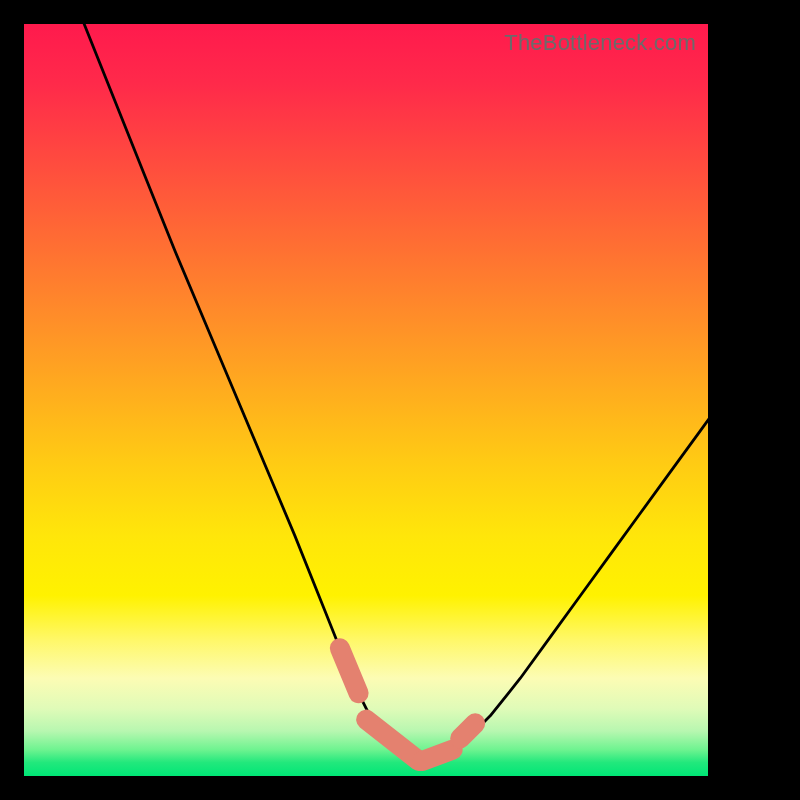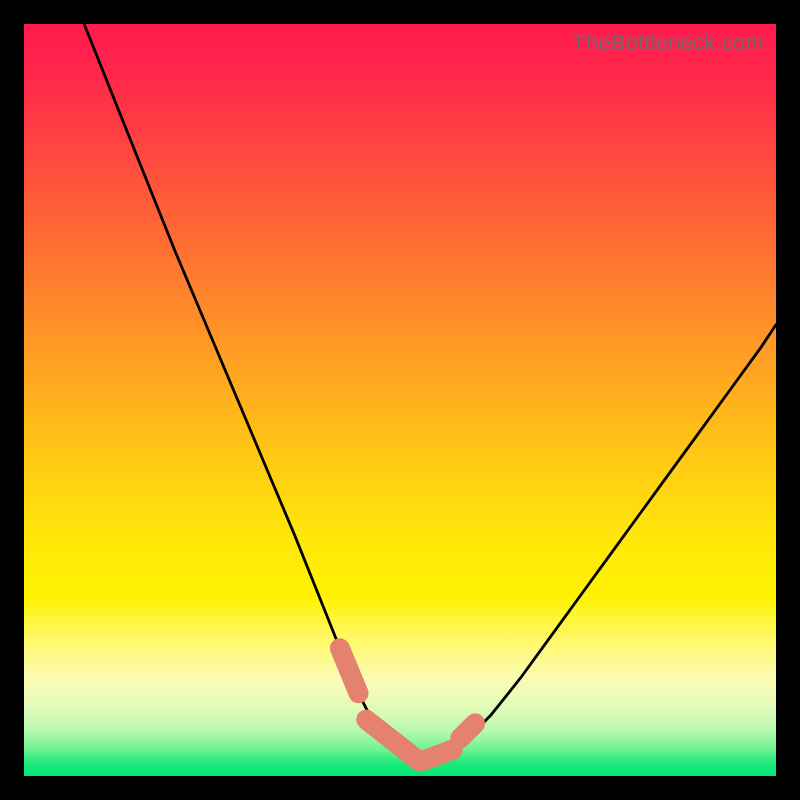--- a/index.html
+++ b/index.html
@@ -15,21 +15,21 @@
     left: 0;
     top: 0;
     width: 800px;
     height: 800px;
     background: #000000;
   }
   .plot {
     position: absolute;
     left: 24px;
     top: 24px;
-    width: 752px;
+    width: 684px;
     height: 752px;
     background: linear-gradient(to bottom,
       #ff1a4d 0%,
       #ff2a4a 8%,
       #ff4a3f 18%,
       #ff6a34 28%,
       #ff8a2a 38%,
       #ffaa1f 48%,
       #ffca14 58%,
       #ffe60a 68%,

